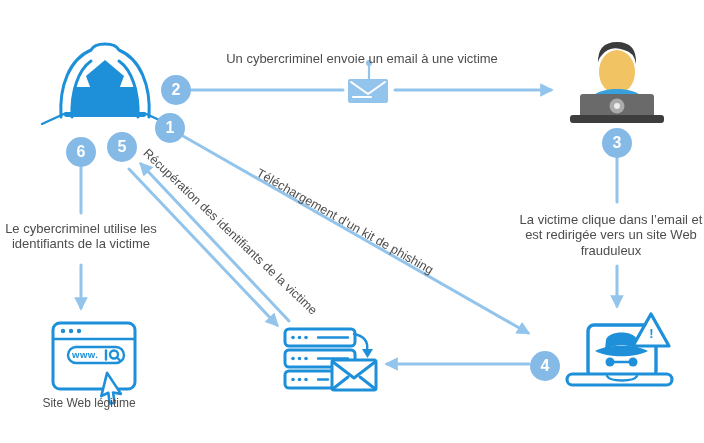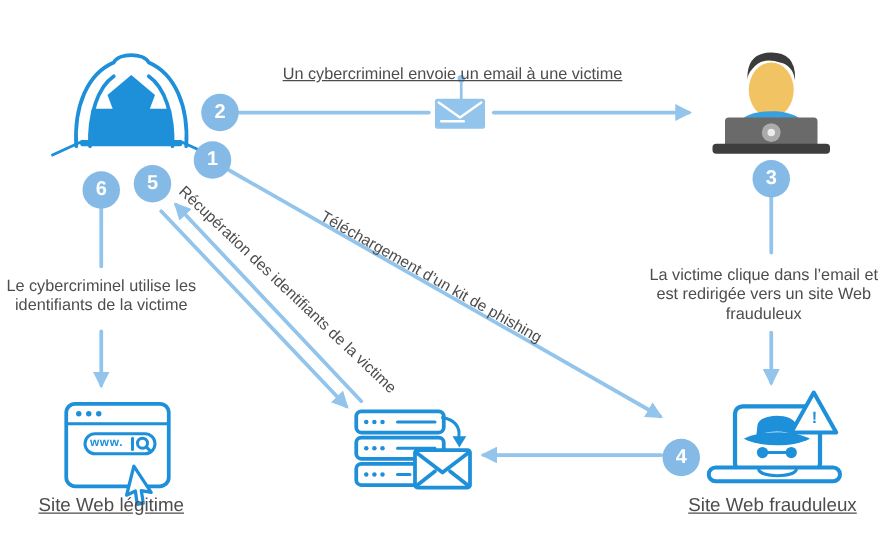--- a/index.html
+++ b/index.html
@@ -6,22 +6,22 @@
     --bright-blue:#1E8FD9; --light-blue:#92C4EC; --circle-blue:#85BAE7;
     --text-gray:#4D4D4D; --hair:#3B3B3B; --skin:#F2C362; --shirt:#38A0DC;
     --laptop:#6A6A6A; --laptop-dark:#3E3E3E; --cam:#ABABAB;
   }
   html,body{margin:0;padding:0;background:#fff;}
   .stage{position:relative;width:704px;height:443px;background:#fff;
     font-family:"Liberation Sans",sans-serif;overflow:hidden;}
   .stage svg.layer{position:absolute;left:0;top:0;}
   .label{position:absolute;color:var(--text-gray);font-size:13px;line-height:1.18;
     text-align:center;transform:translateX(-50%);}
-  .nowrap{white-space:nowrap;text-decoration:underline;}
-  .caption{font-size:15px;text-align:center;}
+  .nowrap{white-space:nowrap;}
+  .caption{font-size:12px;text-align:center;}
   .rot{position:absolute;color:var(--text-gray);font-size:12.5px;white-space:nowrap;
     transform-origin:0 0;}
   .num{position:absolute;width:30px;height:30px;border-radius:50%;
     background:var(--circle-blue);color:#fff;font-weight:bold;font-size:16px;
     display:flex;align-items:center;justify-content:center;}
   .url{position:absolute;color:var(--bright-blue);font-size:9.5px;font-weight:bold;
     letter-spacing:.5px;text-align:right;}
   .warn{position:absolute;color:var(--bright-blue);font-size:13px;font-weight:bold;
     transform:translateX(-50%);}
   
@@ -144,18 +144,17 @@
   <div class="num" style="left:530px;top:351px;">4</div>
   <div class="num" style="left:107px;top:132px;">5</div>
   <div class="num" style="left:66px;top:137px;">6</div>
 
   <div class="label nowrap" style="left:362px;top:51px;">Un cybercriminel envoie un email à une victime</div>
   <div class="rot" style="left:261px;top:166px;transform:rotate(29.5deg);">Téléchargement d’un kit de phishing</div>
   <div class="rot" style="left:150px;top:146px;transform:rotate(43.5deg);">Récupération des identifiants de la victime</div>
   <div class="label" style="left:611px;top:212px;width:200px;">La victime clique dans l’email et est redirigée vers un site Web frauduleux</div>
   <div class="label" style="left:81px;top:221px;width:178px;">Le cybercriminel utilise les identifiants de la victime</div>
   <div class="label caption nowrap" style="left:89px;top:396px;">Site Web légitime</div>
-  <div class="label caption nowrap" style="left:618px;top:396px;">Site Web frauduleux</div>
 
   <div class="url" style="left:72px;top:349px;">www.</div>
   <div class="warn" style="left:651.5px;top:326px;">!</div>
 
 </div>
 
 </body></html>

